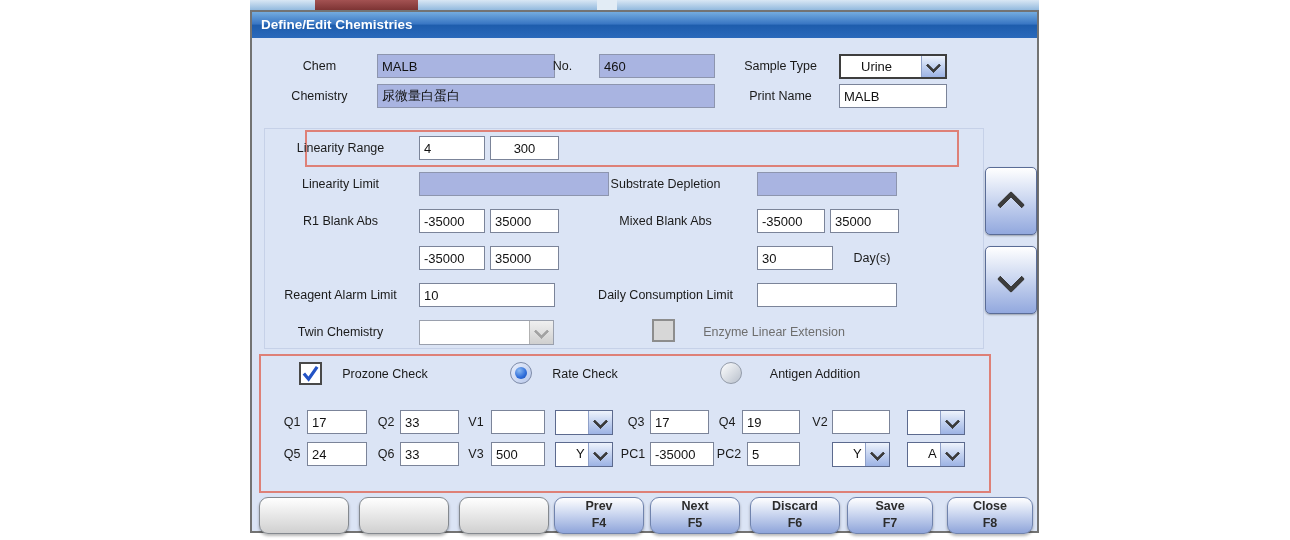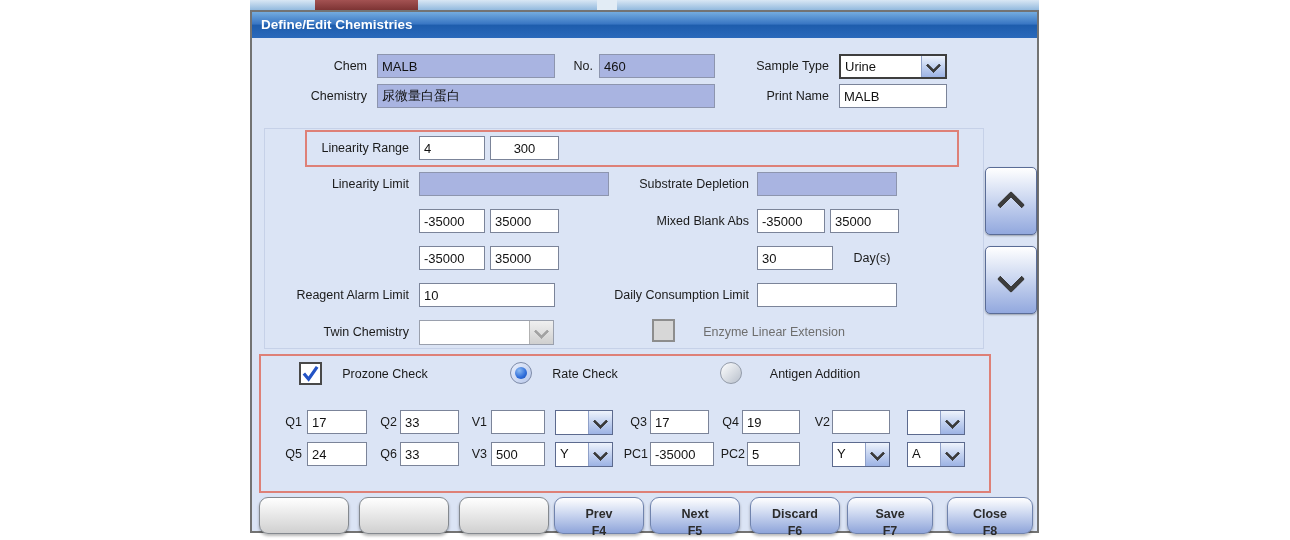--- a/index.html
+++ b/index.html
@@ -13,31 +13,31 @@
            background:linear-gradient(#a35252,#7d3434); }
   .strip .tab-gap { position:absolute; left:347px; top:0; width:20px; height:10px; background:#e2ecf5; }
 
   
   .dialog { position:absolute; left:250px; top:10px; width:789px; height:523px;
             border:2px solid #737373; background:#dbe4f5; box-sizing:border-box; }
   .titlebar { height:26px; background:linear-gradient(#74acdf 0%, #3a77c4 45%, #1e5dad 52%, #2a69bb 100%);
               color:#fff; font-weight:bold; font-size:13.5px; line-height:26px; padding-left:9px; }
 
   .lbl { position:absolute; height:24px; line-height:24px; font-size:12.5px; color:#1a1a1a;
-         text-align:right; white-space:nowrap; }
+         text-align:center; white-space:nowrap; }
   .lbl.left { text-align:center; }
   .lbl.dim { color:#6e6e6e; }
 
   .inp { position:absolute; height:24px; box-sizing:border-box; border:1px solid #7b8499;
          background:#fff; font-family:inherit; font-size:13px; padding:0 4px; color:#111; outline:none; }
   .inp.ro { background:#a9b4e1; border-color:#8d95ae; }
 
   .combo { position:absolute; height:25px; box-sizing:border-box; border:1px solid #5c6a8e;
            background:#fff; display:flex; }
-  .combo .cval { flex:1; font-size:13px; line-height:22px; padding-left:4px; color:#111; overflow:hidden; }
+  .combo .cval { flex:1; font-size:13px; line-height:22px; padding-left:20px; color:#111; overflow:hidden; }
   .combo .carr { width:23px; display:flex; align-items:center; justify-content:center;
                  background:linear-gradient(#eef3fc 0%, #c3d2f0 50%, #9db3e4 100%);
                  border-left:1px solid #8fa0c8; }
   .combo.dark { border:2px solid #3e3e3e; }
   .combo.disabled { border-color:#9aa0ad; }
   .combo.disabled .carr { background:linear-gradient(#f0f0f0,#cfcfcf); border-left-color:#b2b2b2; }
 
   .chev { width:8px; height:8px; border-right:3px solid #3a3a3a; border-bottom:3px solid #3a3a3a;
           transform:rotate(45deg); margin-top:-3px; border-radius:1px; }
   .chev.gray { border-color:#a2a2a2; }
@@ -57,21 +57,21 @@
   .gbox { position:absolute; border:1px solid #c6d1e8; }
   .redbox { position:absolute; border:2px solid #de8077; }
 
   .sbtn { position:absolute; width:50px; height:66px; border-radius:5px; border:1px solid #5a6c96;
           background:linear-gradient(#ffffff 0%, #ced9f1 45%, #92a8de 100%);
           display:flex; align-items:center; justify-content:center; box-shadow:0 1px 2px rgba(0,0,0,.3); }
 
   .fbtn { position:absolute; height:37px; border-radius:9px; border:1px solid #84898f;
           background:linear-gradient(#ffffff 0%, #ececec 40%, #d0d0d0 100%);
           box-shadow:0 2px 3px rgba(0,0,0,.28); text-align:center; font-size:12.5px; font-weight:bold;
-          color:#2c2c2c; line-height:1.35; padding-top:8px; box-sizing:border-box; }
+          color:#2c2c2c; line-height:1.35; padding-top:0; box-sizing:border-box; }
   .fbtn.blue { border-color:#7083ad; background:linear-gradient(#ffffff 0%, #ccd7f0 45%, #8fa5da 100%); }
 </style>
 </head>
 <body>
 
 <div class="canvas">
 
   <div class="strip">
     <div class="tab-active"></div>
     <div class="tab-gap"></div>
@@ -104,20 +104,21 @@
 
     <span class="lbl" style="left:20px;top:124px;width:137px">Linearity Range</span>
     <input class="inp" style="left: 167px; top: 124px; width: 66px;" value="4">
     <input class="inp" style="left: 238px; top: 124px; width: 69px; text-align: center;" value="300">
 
     <span class="lbl" style="left:20px;top:160px;width:137px">Linearity Limit</span>
     <input class="inp ro" style="left: 167px; top: 160px; width: 190px;" readonly="" value="">
     <span class="lbl" style="left:330px;top:160px;width:167px">Substrate Depletion</span>
     <input class="inp ro" style="left: 505px; top: 160px; width: 140px;" readonly="" value="">
 
+    <span class="lbl" style="left:20px;top:197px;width:137px">R1 Blank Abs</span>
     <input class="inp" style="left: 167px; top: 197px; width: 66px;" value="-35000">
     <input class="inp" style="left: 238px; top: 197px; width: 69px;" value="35000">
     <span class="lbl" style="left:330px;top:197px;width:167px">Mixed Blank Abs</span>
     <input class="inp" style="left: 505px; top: 197px; width: 68px;" value="-35000">
     <input class="inp" style="left: 578px; top: 197px; width: 69px;" value="35000">
 
     <input class="inp" style="left: 167px; top: 234px; width: 66px;" value="-35000">
     <input class="inp" style="left: 238px; top: 234px; width: 69px;" value="35000">
     <input class="inp" style="left: 505px; top: 234px; width: 76px;" value="30">
     <span class="lbl left" style="left:585px;top:234px;width:70px">Day(s)</span>

